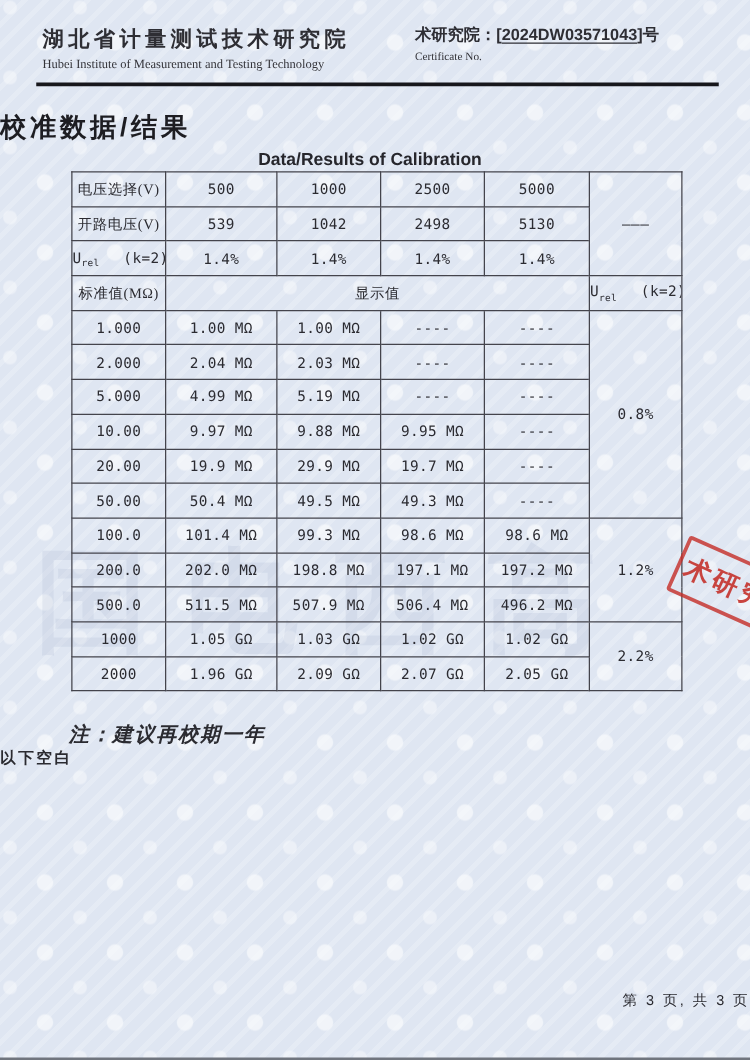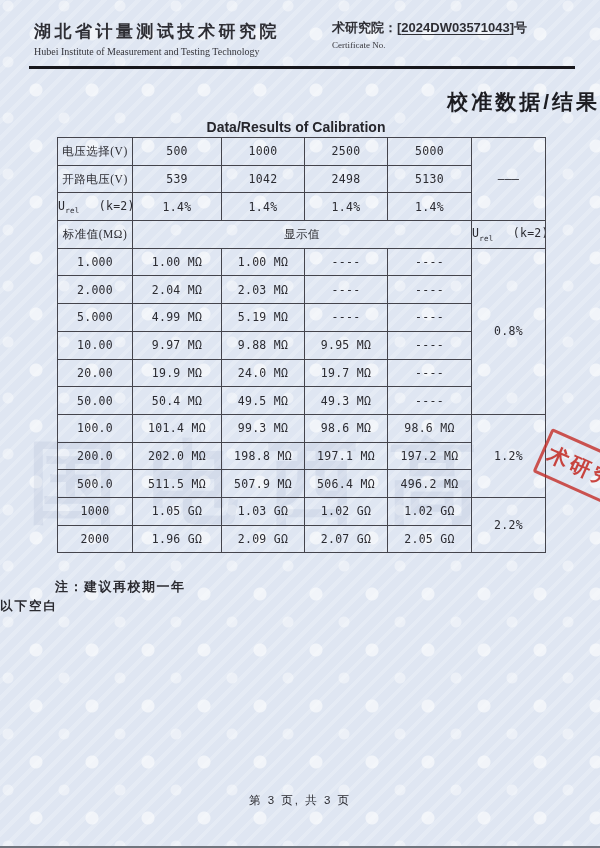--- a/index.html
+++ b/index.html
@@ -29,40 +29,40 @@
   
   .org{position:absolute;left:34px;top:20px;}
   .org-cn{font-size:17px;font-weight:bold;letter-spacing:3.5px;color:#2e2e34;white-space:nowrap;}
   .org-en{font-size:10px;font-family:"Liberation Serif",serif;color:#34343a;margin-top:3px;white-space:nowrap;}
   .cert{position:absolute;left:332px;top:19px;}
   .cert-cn{font-size:13px;font-weight:bold;color:#2e2e34;white-space:nowrap;}
   .cert-num{text-decoration:underline;text-underline-offset:2px;}
   .cert-en{font-size:9px;font-family:"Liberation Serif",serif;color:#34343a;margin-top:3px;}
   .rule{position:absolute;left:29px;top:66px;width:546px;height:3px;background:#17171c;}
   
-  .title{position:absolute;left:0;top:88px;width:600px;text-align:right;
+  .title{position:absolute;left:0;top:88px;width:600px;text-align:left;
          font-size:21px;font-weight:bold;letter-spacing:3px;color:#1d1d22;}
   .subtitle{position:absolute;left:0;top:119px;width:592px;text-align:center;
          font-size:14px;font-weight:bold;color:#26262c;}
   
   .cal-table{position:absolute;left:57px;top:137px;border-collapse:collapse;table-layout:fixed;
          width:488px;background:transparent;}
   .cal-table td{
     border:1.4px solid #44444c;height:26.7px;text-align:center;vertical-align:middle;
     font-size:11.5px;padding:0;font-family:"DejaVu Sans Mono",monospace;color:#2b2b31;
     letter-spacing:0.3px;overflow:hidden;white-space:nowrap;
   }
   .cal-table td.lab{font-family:Liberation Serif, serif;letter-spacing:0.5px;}
   .cal-table sub{font-size:7.5px;margin-top:27px;}
   .klabel{margin-left:19px;}
   
-  .note{position:absolute;left:55px;top:578px;font-size:13px;font-weight:bold;letter-spacing:1.5px;color:#2b2b31;}
+  .note{position:absolute;left:55px;top:578px;font-size:16px;font-weight:bold;letter-spacing:1.5px;color:#2b2b31;font-style:italic;}
   .blank-note{position:absolute;left:0;top:598px;width:600px;
         font-size:12.5px;font-weight:bold;letter-spacing:2px;color:#2b2b31;}
-  .footer{position:absolute;left:0;top:793px;width:600px;text-align:center;
+  .footer{position:absolute;left:0;top:793px;width:600px;text-align:right;
         font-size:11.5px;letter-spacing:2px;color:#2b2b31;}
   
   .stamp{
     position:absolute;left:552px;top:428px;width:170px;height:48px;
     border:3px solid rgba(196,44,38,0.8);border-radius:3px;
     transform:rotate(24deg);transform-origin:left top;
     display:flex;align-items:center;
     color:rgba(196,44,38,0.88);font-size:21px;font-weight:bold;letter-spacing:3px;
     padding-left:4px;box-sizing:border-box;white-space:nowrap;
   }
@@ -150,21 +150,21 @@
     <tr>
       <td>10.00</td>
       <td>9.97 MΩ</td>
       <td>9.88 MΩ</td>
       <td>9.95 MΩ</td>
       <td>----</td>
     </tr>
     <tr>
       <td>20.00</td>
       <td>19.9 MΩ</td>
-      <td>24.0 MΩ</td>
+      <td>29.9 MΩ</td>
       <td>19.7 MΩ</td>
       <td>----</td>
     </tr>
     <tr>
       <td>50.00</td>
       <td>50.4 MΩ</td>
       <td>49.5 MΩ</td>
       <td>49.3 MΩ</td>
       <td>----</td>
     </tr>

